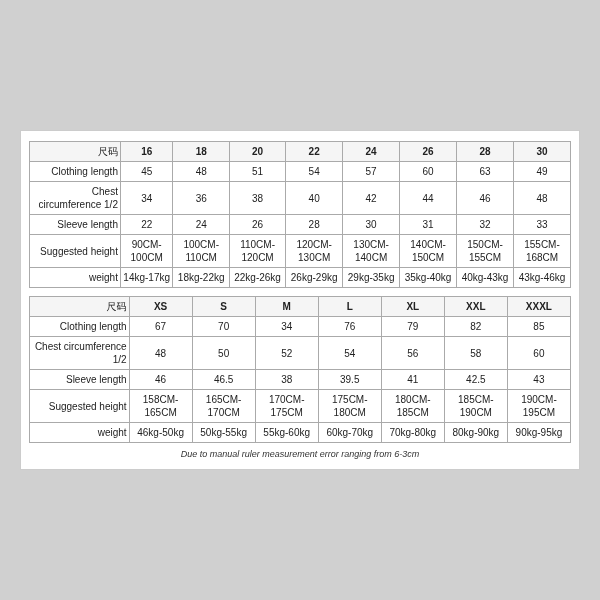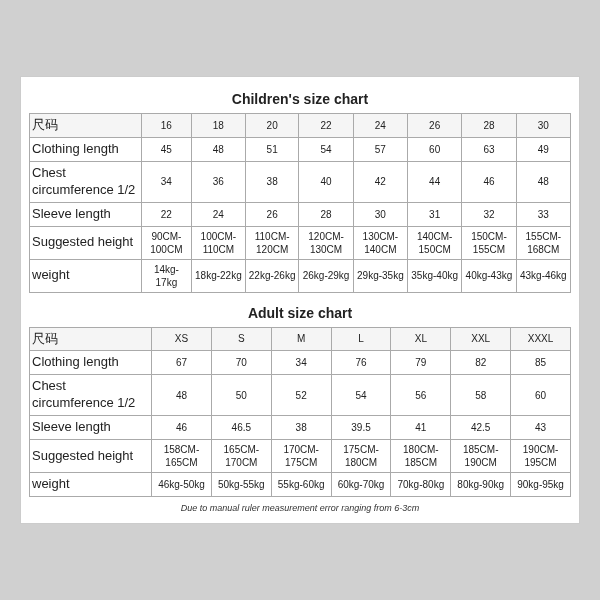--- a/index.html
+++ b/index.html
@@ -32,44 +32,43 @@
       color: #222;
     }
     th, td {
       border: 1px solid #aaa;
       text-align: center;
       padding: 3px 2px;
       line-height: 1.3;
     }
     th {
       background: #f5f5f5;
+      font-weight: bold;
+    }
+    td:first-child, th:first-child {
+      text-align: right;
       font-weight: normal;
-    }
-    td:first-child, th:first-child {
-      text-align: left;
-      font-weight: normal;
-      font-size: 13px;
+      font-size: 10px;
     }
     .note {
       text-align: center;
       font-size: 9px;
       color: #333;
       margin-top: 6px;
       font-style: italic;
     }
     .spacer {
       height: 8px;
     }
   </style>
 </head>
 <body>
 
 <div class="chart-container">
 
-  <div class="section-title">Children's size chart</div>
   <table>
     <thead>
       <tr id="children-header-row">
       <th>尺码</th>
           <th>16</th>
           <th>18</th>
           <th>20</th>
           <th>22</th>
           <th>24</th>
           <th>26</th>
@@ -131,21 +130,20 @@
           <td>29kg-35kg</td>
           <td>35kg-40kg</td>
           <td>40kg-43kg</td>
           <td>43kg-46kg</td>
         </tr>
       </tbody>
   </table>
 
   <div class="spacer"></div>
 
-  <div class="section-title">Adult size chart</div>
   <table>
     <thead>
       <tr id="adult-header-row">
       <th>尺码</th>
           <th>XS</th>
           <th>S</th>
           <th>M</th>
           <th>L</th>
           <th>XL</th>
           <th>XXL</th>

